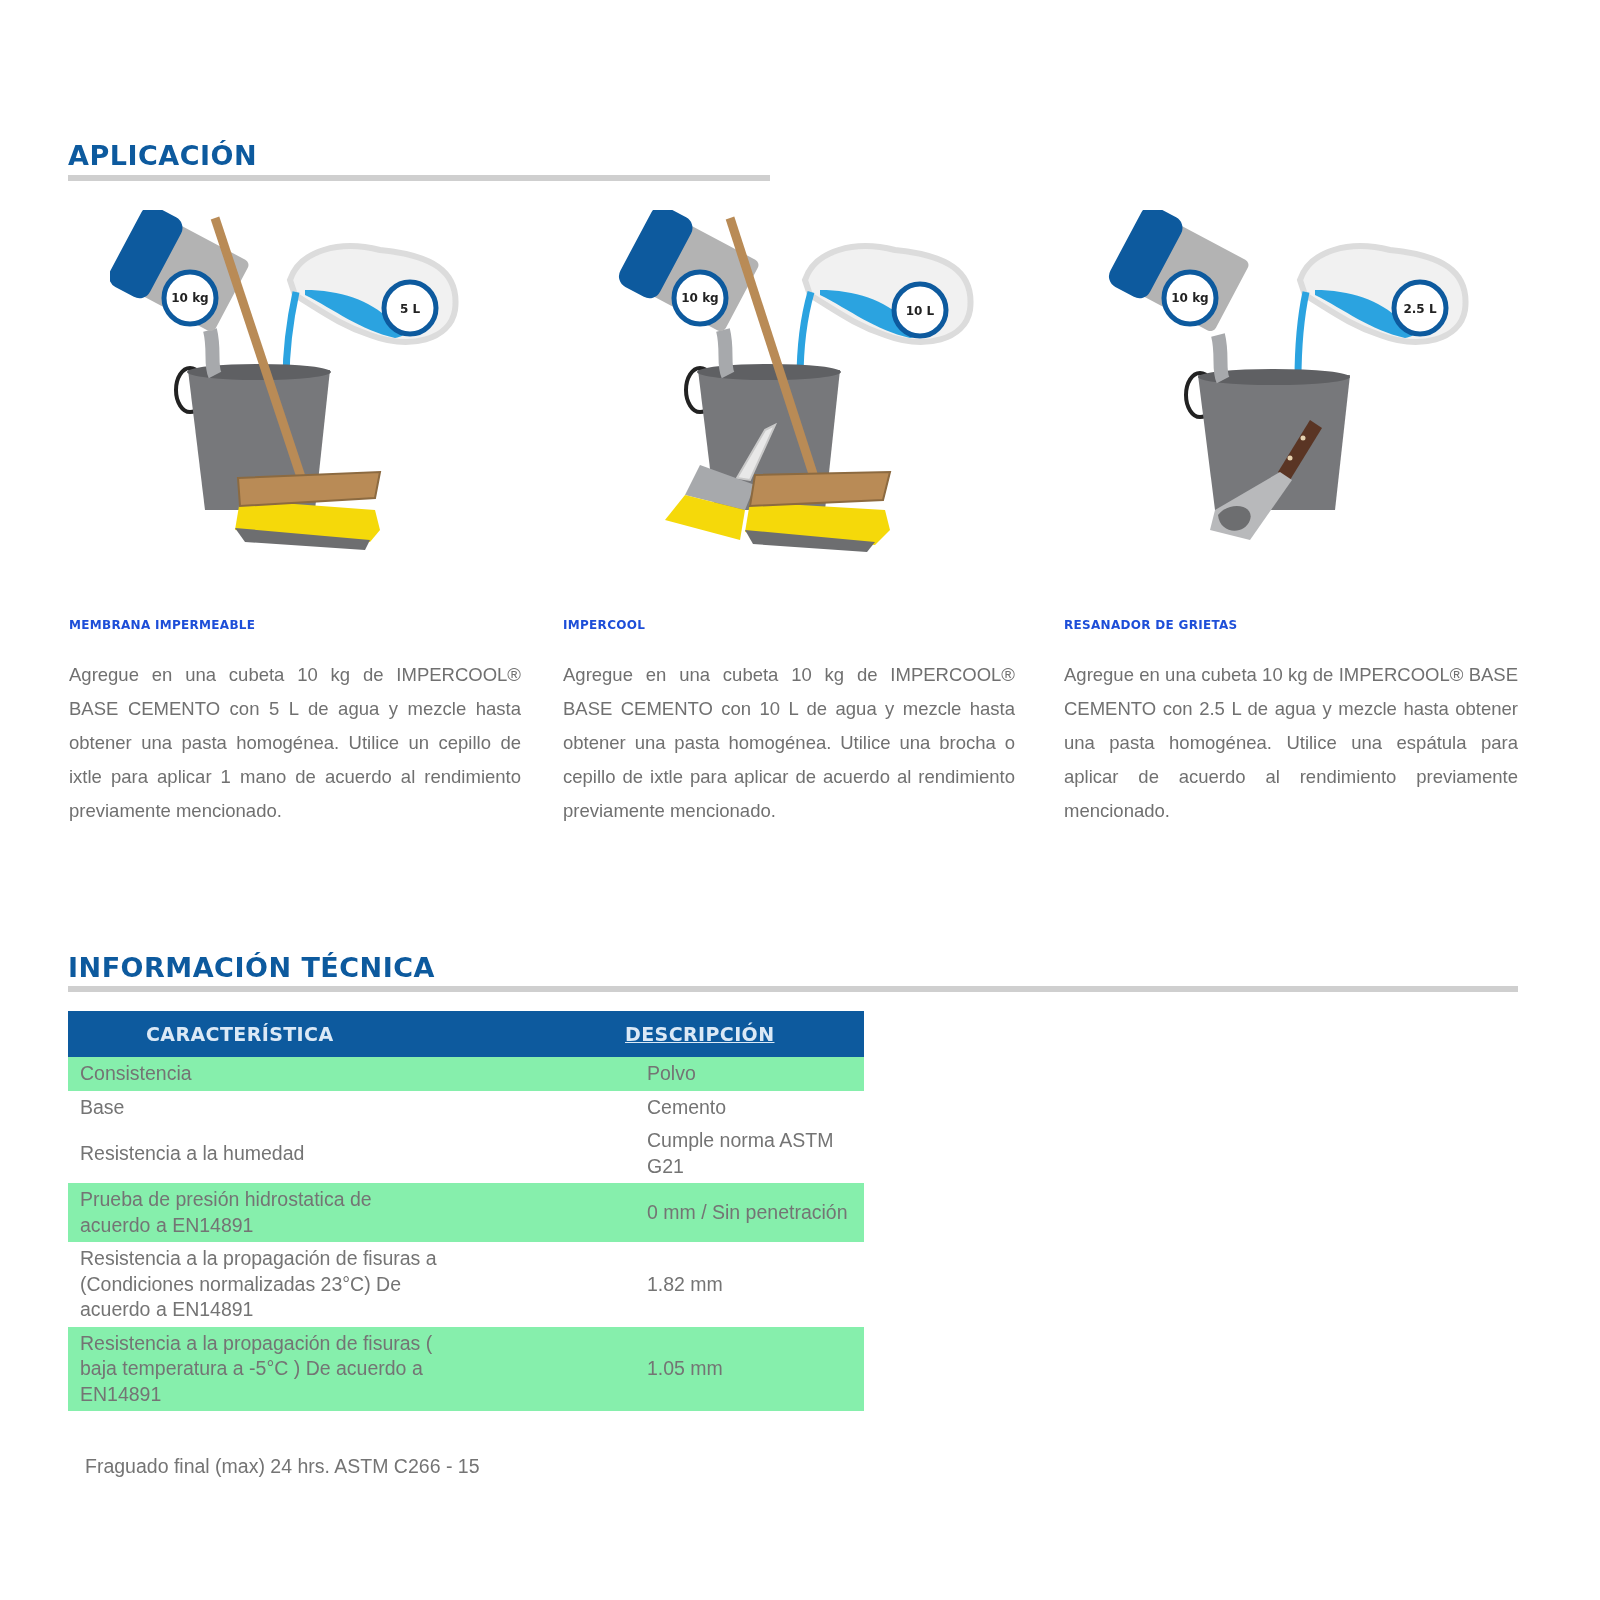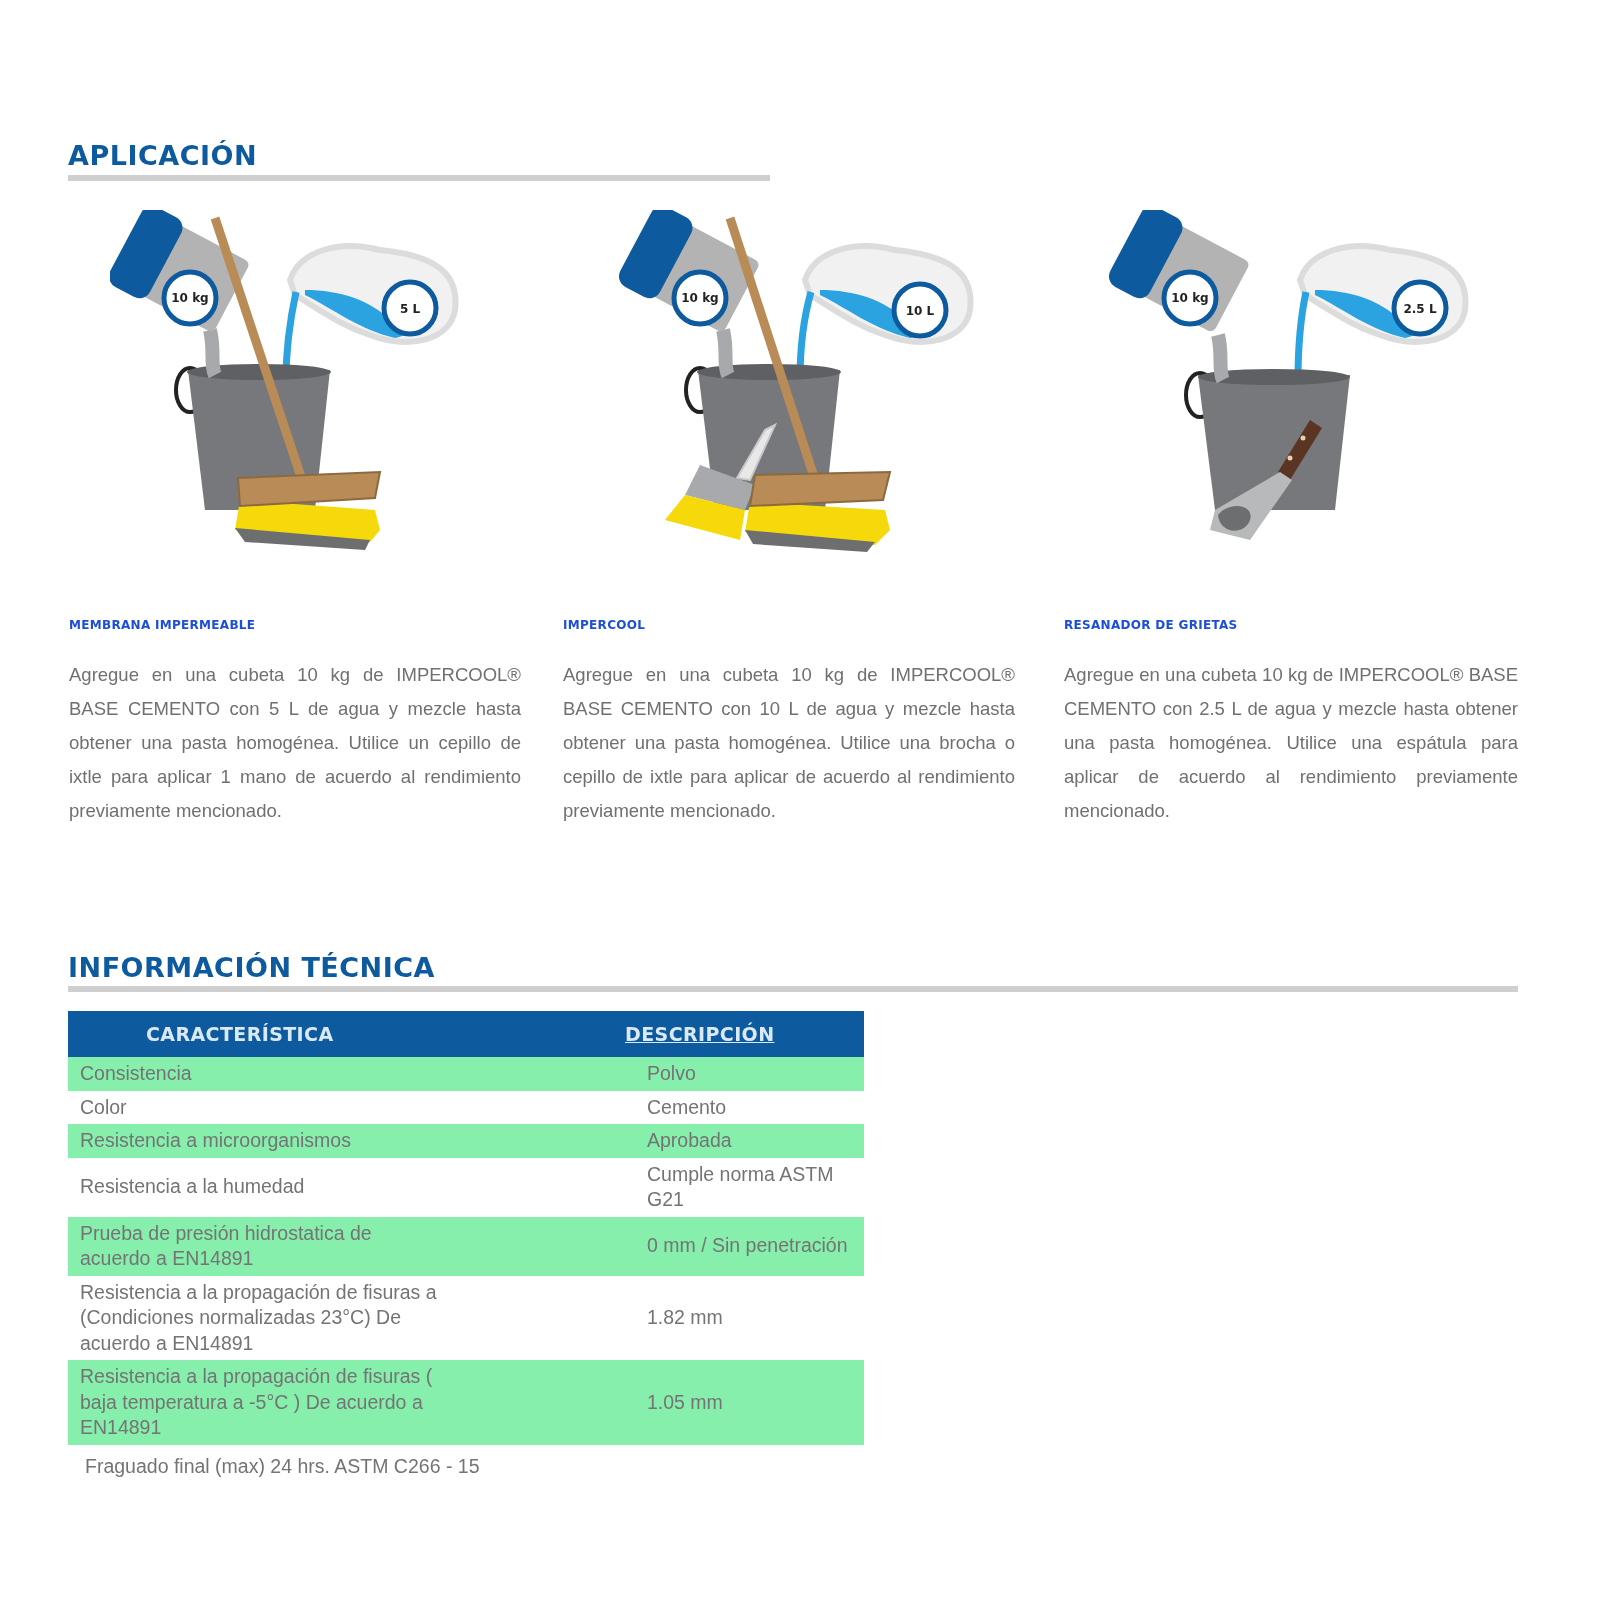--- a/index.html
+++ b/index.html
@@ -133,26 +133,22 @@
       <th class="c1">CARACTERÍSTICA</th>
       <th class="c2">DESCRIPCIÓN</th>
     </tr>
   </thead>
   <tbody>
     <tr class="alt">
       <td>Consistencia</td>
       <td class="c2">Polvo</td>
     </tr>
     <tr>
-      <td>Color</td>
+      <td>Base</td>
       <td class="c2">Cemento</td>
-    </tr>
-    <tr class="alt">
-      <td>Resistencia a microorganismos</td>
-      <td class="c2">Aprobada</td>
     </tr>
     <tr>
       <td>Resistencia a la humedad</td>
       <td class="c2">Cumple norma ASTM G21</td>
     </tr>
     <tr class="alt">
       <td style="padding-right:170px;">Prueba de presión hidrostatica de acuerdo a EN14891</td>
       <td class="c2">0 mm / Sin penetración</td>
     </tr>
     <tr>

